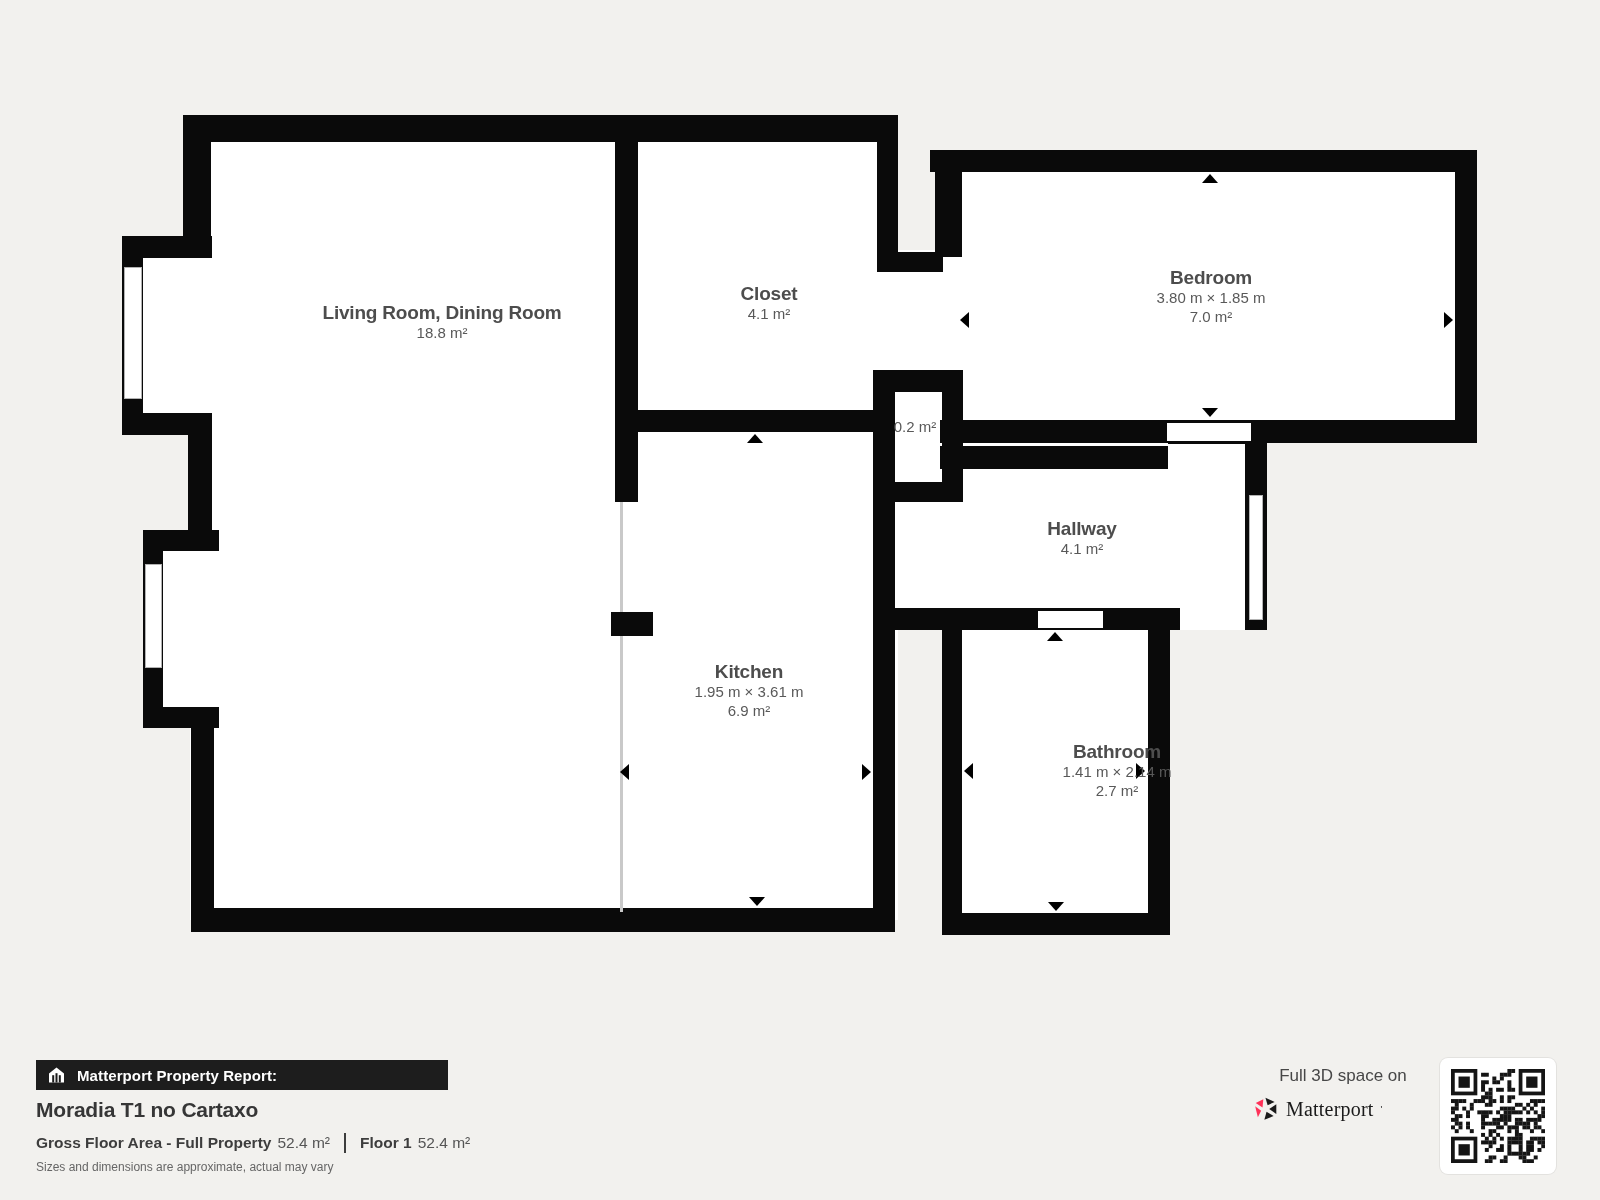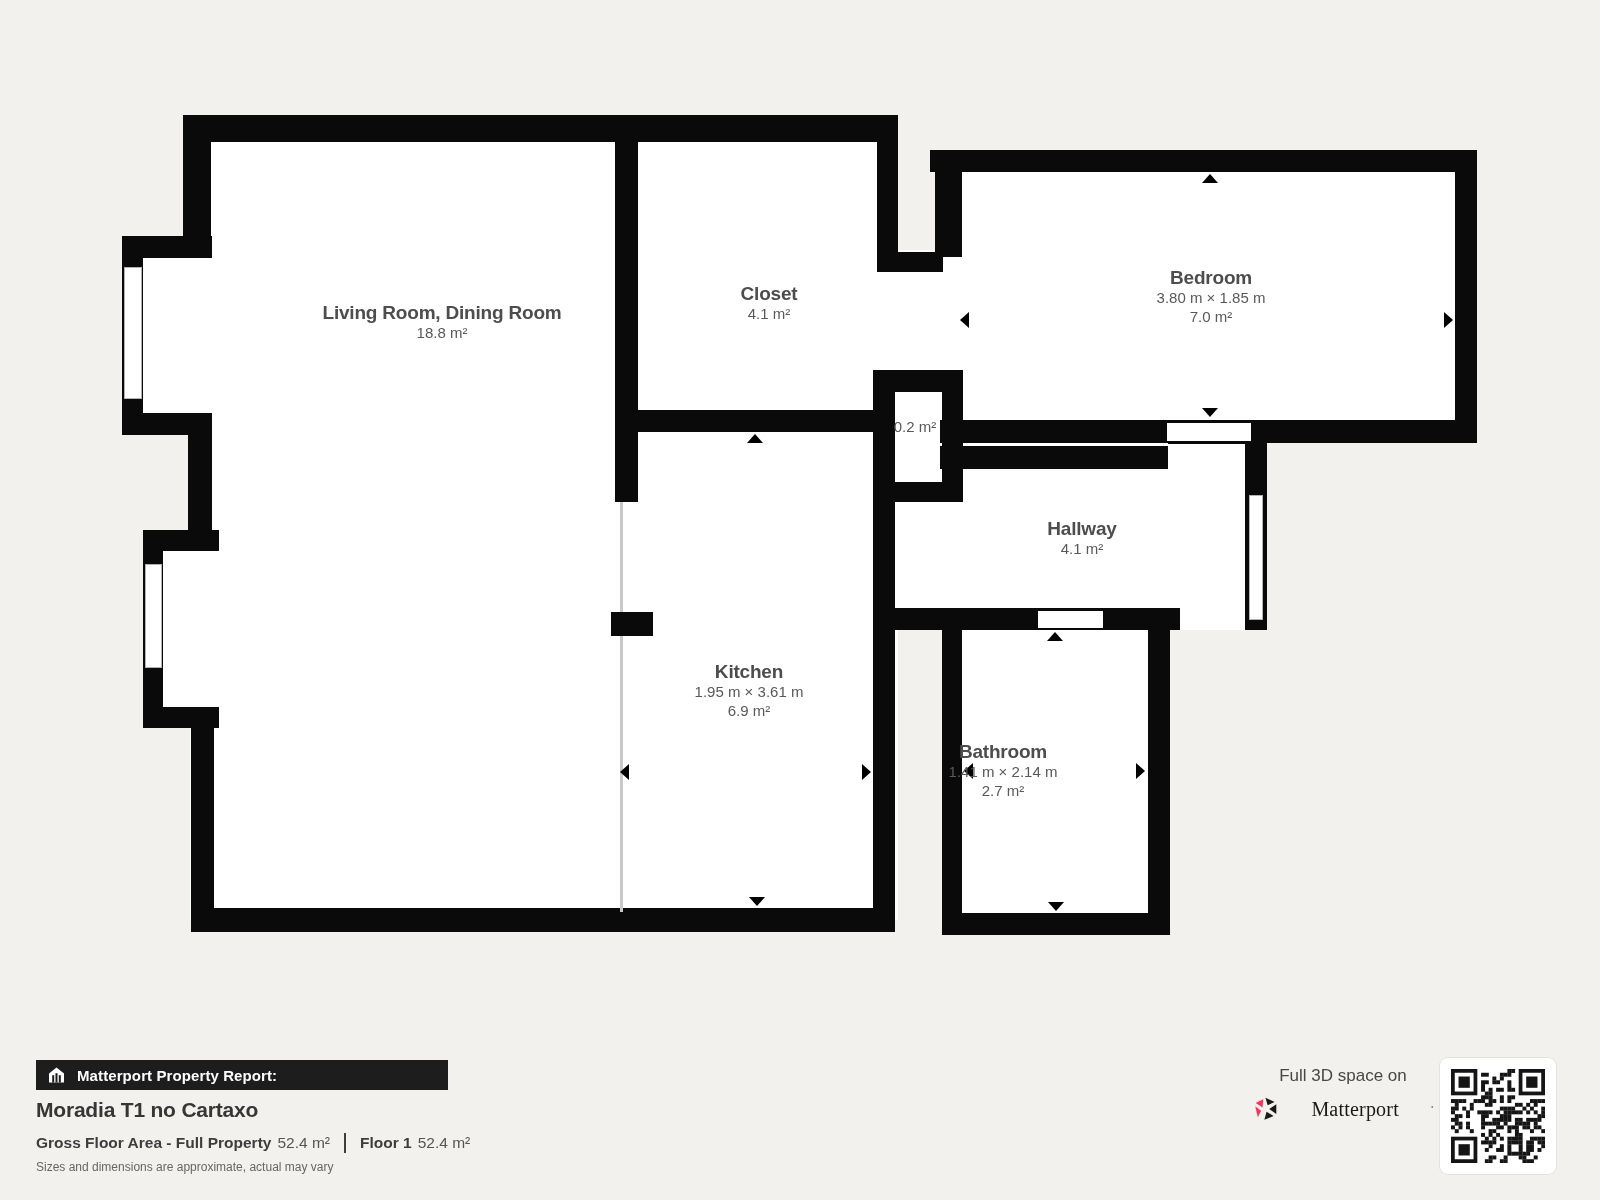--- a/index.html
+++ b/index.html
@@ -28,21 +28,21 @@
   .report-bar-label{color:#ffffff;font-size:15px;font-weight:700;margin-left:12px;letter-spacing:0.1px;}
   .prop-title{position:absolute;left:36px;top:98px;font-size:21px;font-weight:700;color:#363636;letter-spacing:-0.2px;}
   .specs{position:absolute;left:36px;top:133px;font-size:15.5px;color:#555;display:flex;align-items:center;}
   .specs b{color:#3d3d3d;font-weight:700;}
   .specs .val{margin-left:6px;color:#555;}
   .spec-divider{display:inline-block;width:2px;height:20px;background:#3d3d3d;margin:0 14px;}
   .disclaimer{position:absolute;left:36px;top:160px;font-size:12px;color:#666;}
 
   .cta{position:absolute;left:1253px;top:66px;width:180px;text-align:center;}
   .cta-text{font-size:17px;color:#474747;}
-  .brand-row{margin-top:10px;display:flex;align-items:center;justify-content:space-between;gap:7px;}
+  .brand-row{margin-top:10px;display:flex;align-items:center;justify-content:flex-start;gap:7px;}
   .brand-name{font-family:"Liberation Serif", serif;font-size:20px;color:#1a1a1a;letter-spacing:0.2px;}
   .brand-tm{font-size:9px;color:#1a1a1a;vertical-align:super;}
   .qr-card{position:absolute;left:1440px;top:58px;width:116px;height:116px;background:#ffffff;border-radius:8px;box-shadow:0 0 0 1px #e3e2df;}
   .qr-card svg{position:absolute;left:11px;top:11px;}
 </style>
 </head>
 <body>
 
 <div class="plan">
 
@@ -124,21 +124,21 @@
   </div>
   <div class="room-label" style="left:1082px;top:538px;">
     <div class="room-title">Hallway</div>
     <div class="room-sub">4.1 m²</div>
   </div>
   <div class="room-label" style="left:749px;top:690px;">
     <div class="room-title">Kitchen</div>
     <div class="room-sub">1.95 m × 3.61 m</div>
     <div class="room-sub">6.9 m²</div>
   </div>
-  <div class="room-label" style="left:1003px;top:770px;">
+  <div class="room-label" style="left:1117px;top:770px;">
     <div class="room-title">Bathroom</div>
     <div class="room-sub">1.41 m × 2.14 m</div>
     <div class="room-sub">2.7 m²</div>
   </div>
 </div>
 
 <div class="footer">
   <div class="report-bar">
     <svg width="17" height="16" viewBox="0 0 17 16">
       <path d="M1 6.5 L8.5 0.5 L16 6.5 V15.5 H1 Z" fill="#ffffff"></path>

